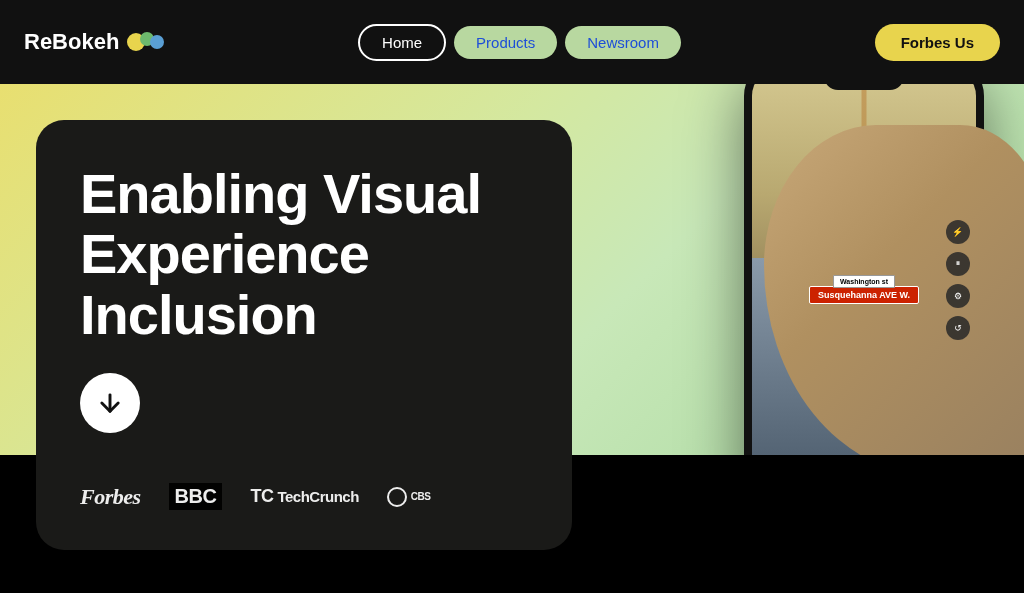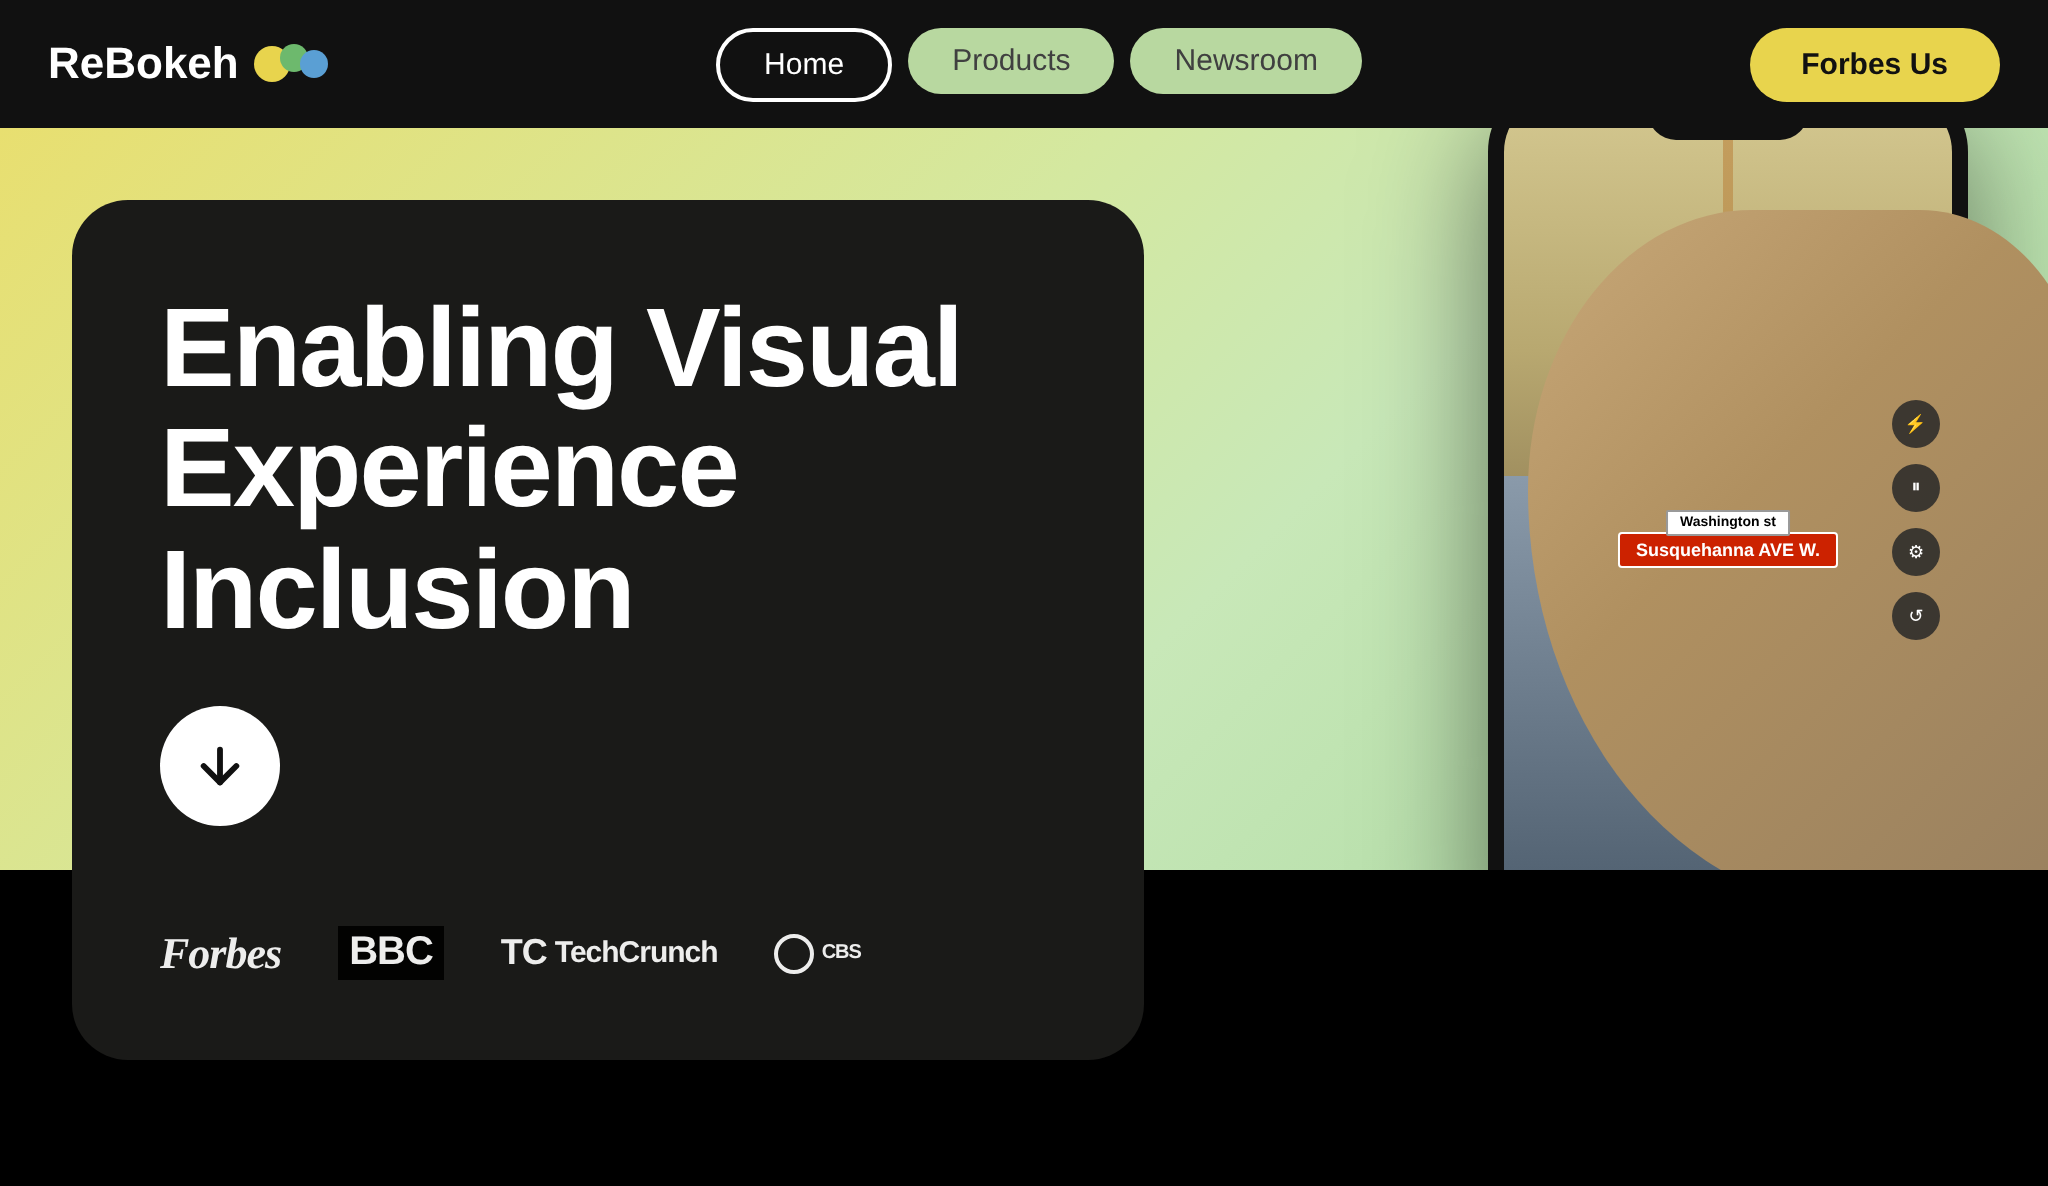--- a/index.html
+++ b/index.html
@@ -4,21 +4,21 @@
   <style>
     * { margin: 0; padding: 0; box-sizing: border-box; }
     body { width: 1024px; height: 593px; overflow: hidden; font-family: 'Arial', sans-serif; background: #000; }
 
     
     .header {
       display: flex;
       align-items: center;
       justify-content: space-between;
       padding: 0 24px;
-      height: 64px;
+      height: 84px;
       background: #111;
       position: relative;
       z-index: 10;
     }
     .logo {
       display: flex;
       align-items: center;
       gap: 8px;
     }
     .logo-text {
@@ -30,41 +30,41 @@
       display: flex;
       align-items: center;
       gap: 0px;
     }
     .dot-yellow { width: 18px; height: 18px; border-radius: 50%; background: #e8d44d; }
     .dot-green  { width: 14px; height: 14px; border-radius: 50%; background: #6db96d; margin-left: -5px; margin-bottom: 6px; }
     .dot-blue   { width: 14px; height: 14px; border-radius: 50%; background: #5a9fd4; margin-left: -4px; }
 
     nav {
       display: flex;
-      align-items: flex-start;
+      align-items: center;
       gap: 8px;
     }
     .nav-btn {
       border-radius: 999px;
       padding: 8px 22px;
       font-size: 15px;
       font-weight: 500;
       cursor: pointer;
       border: none;
       outline: none;
       transition: background 0.2s;
     }
     .nav-home {
       background: transparent;
       border: 2px solid #fff;
       color: #fff;
     }
     .nav-green {
       background: #b8d8a0;
-      color: #404040;
+      color: #1d4ed8;
       border: none;
     }
     .nav-contact {
       background: #e8d44d;
       color: #111;
       border: none;
       font-weight: 700;
       padding: 10px 26px;
     }
 

